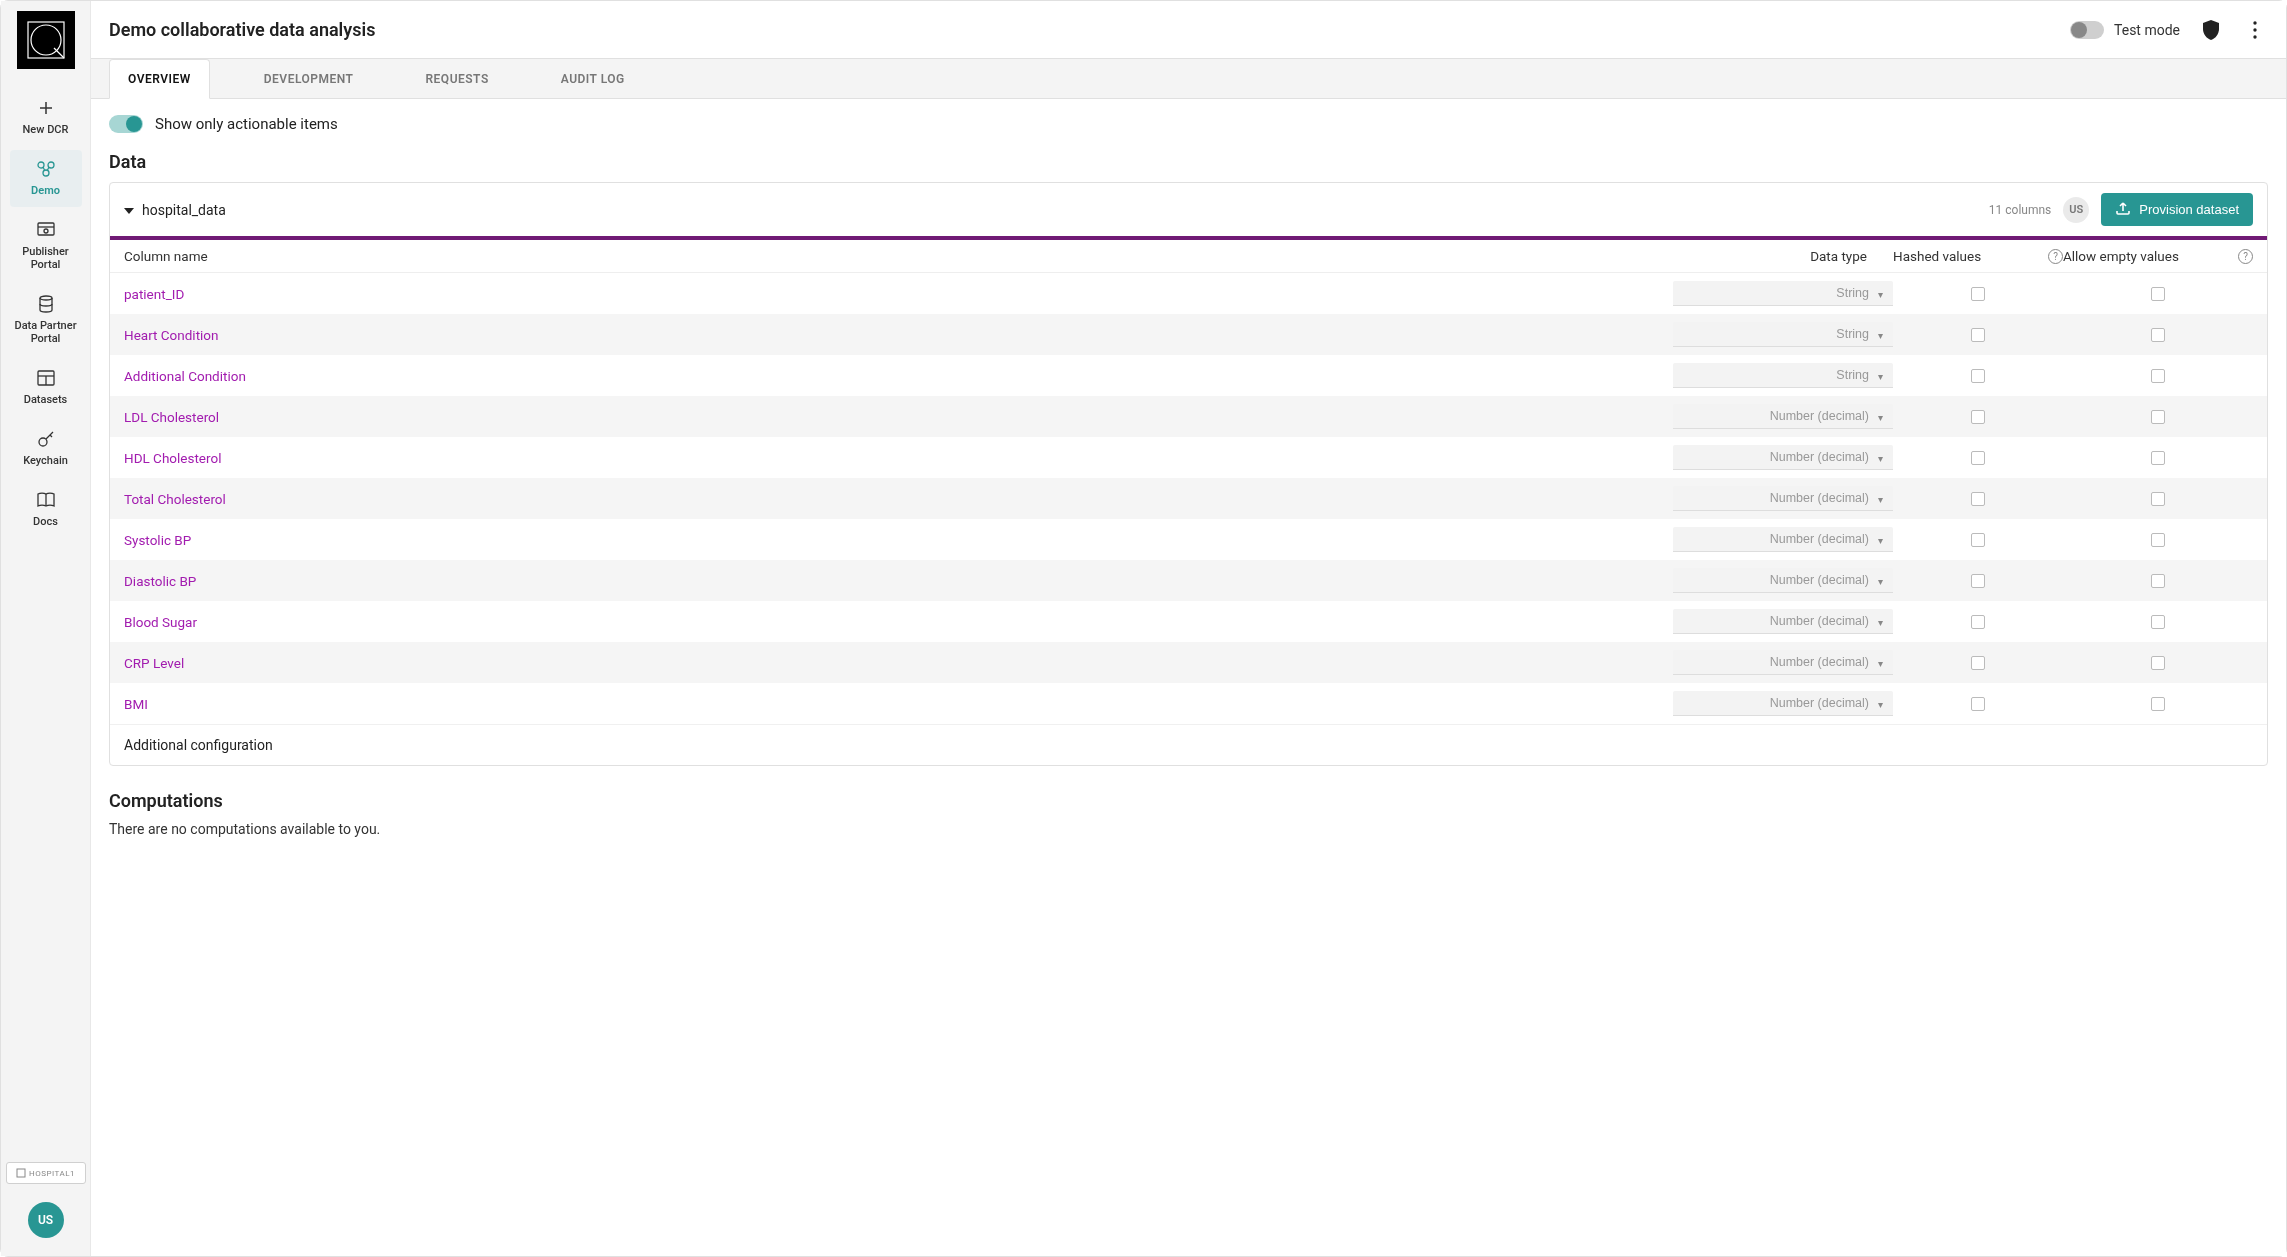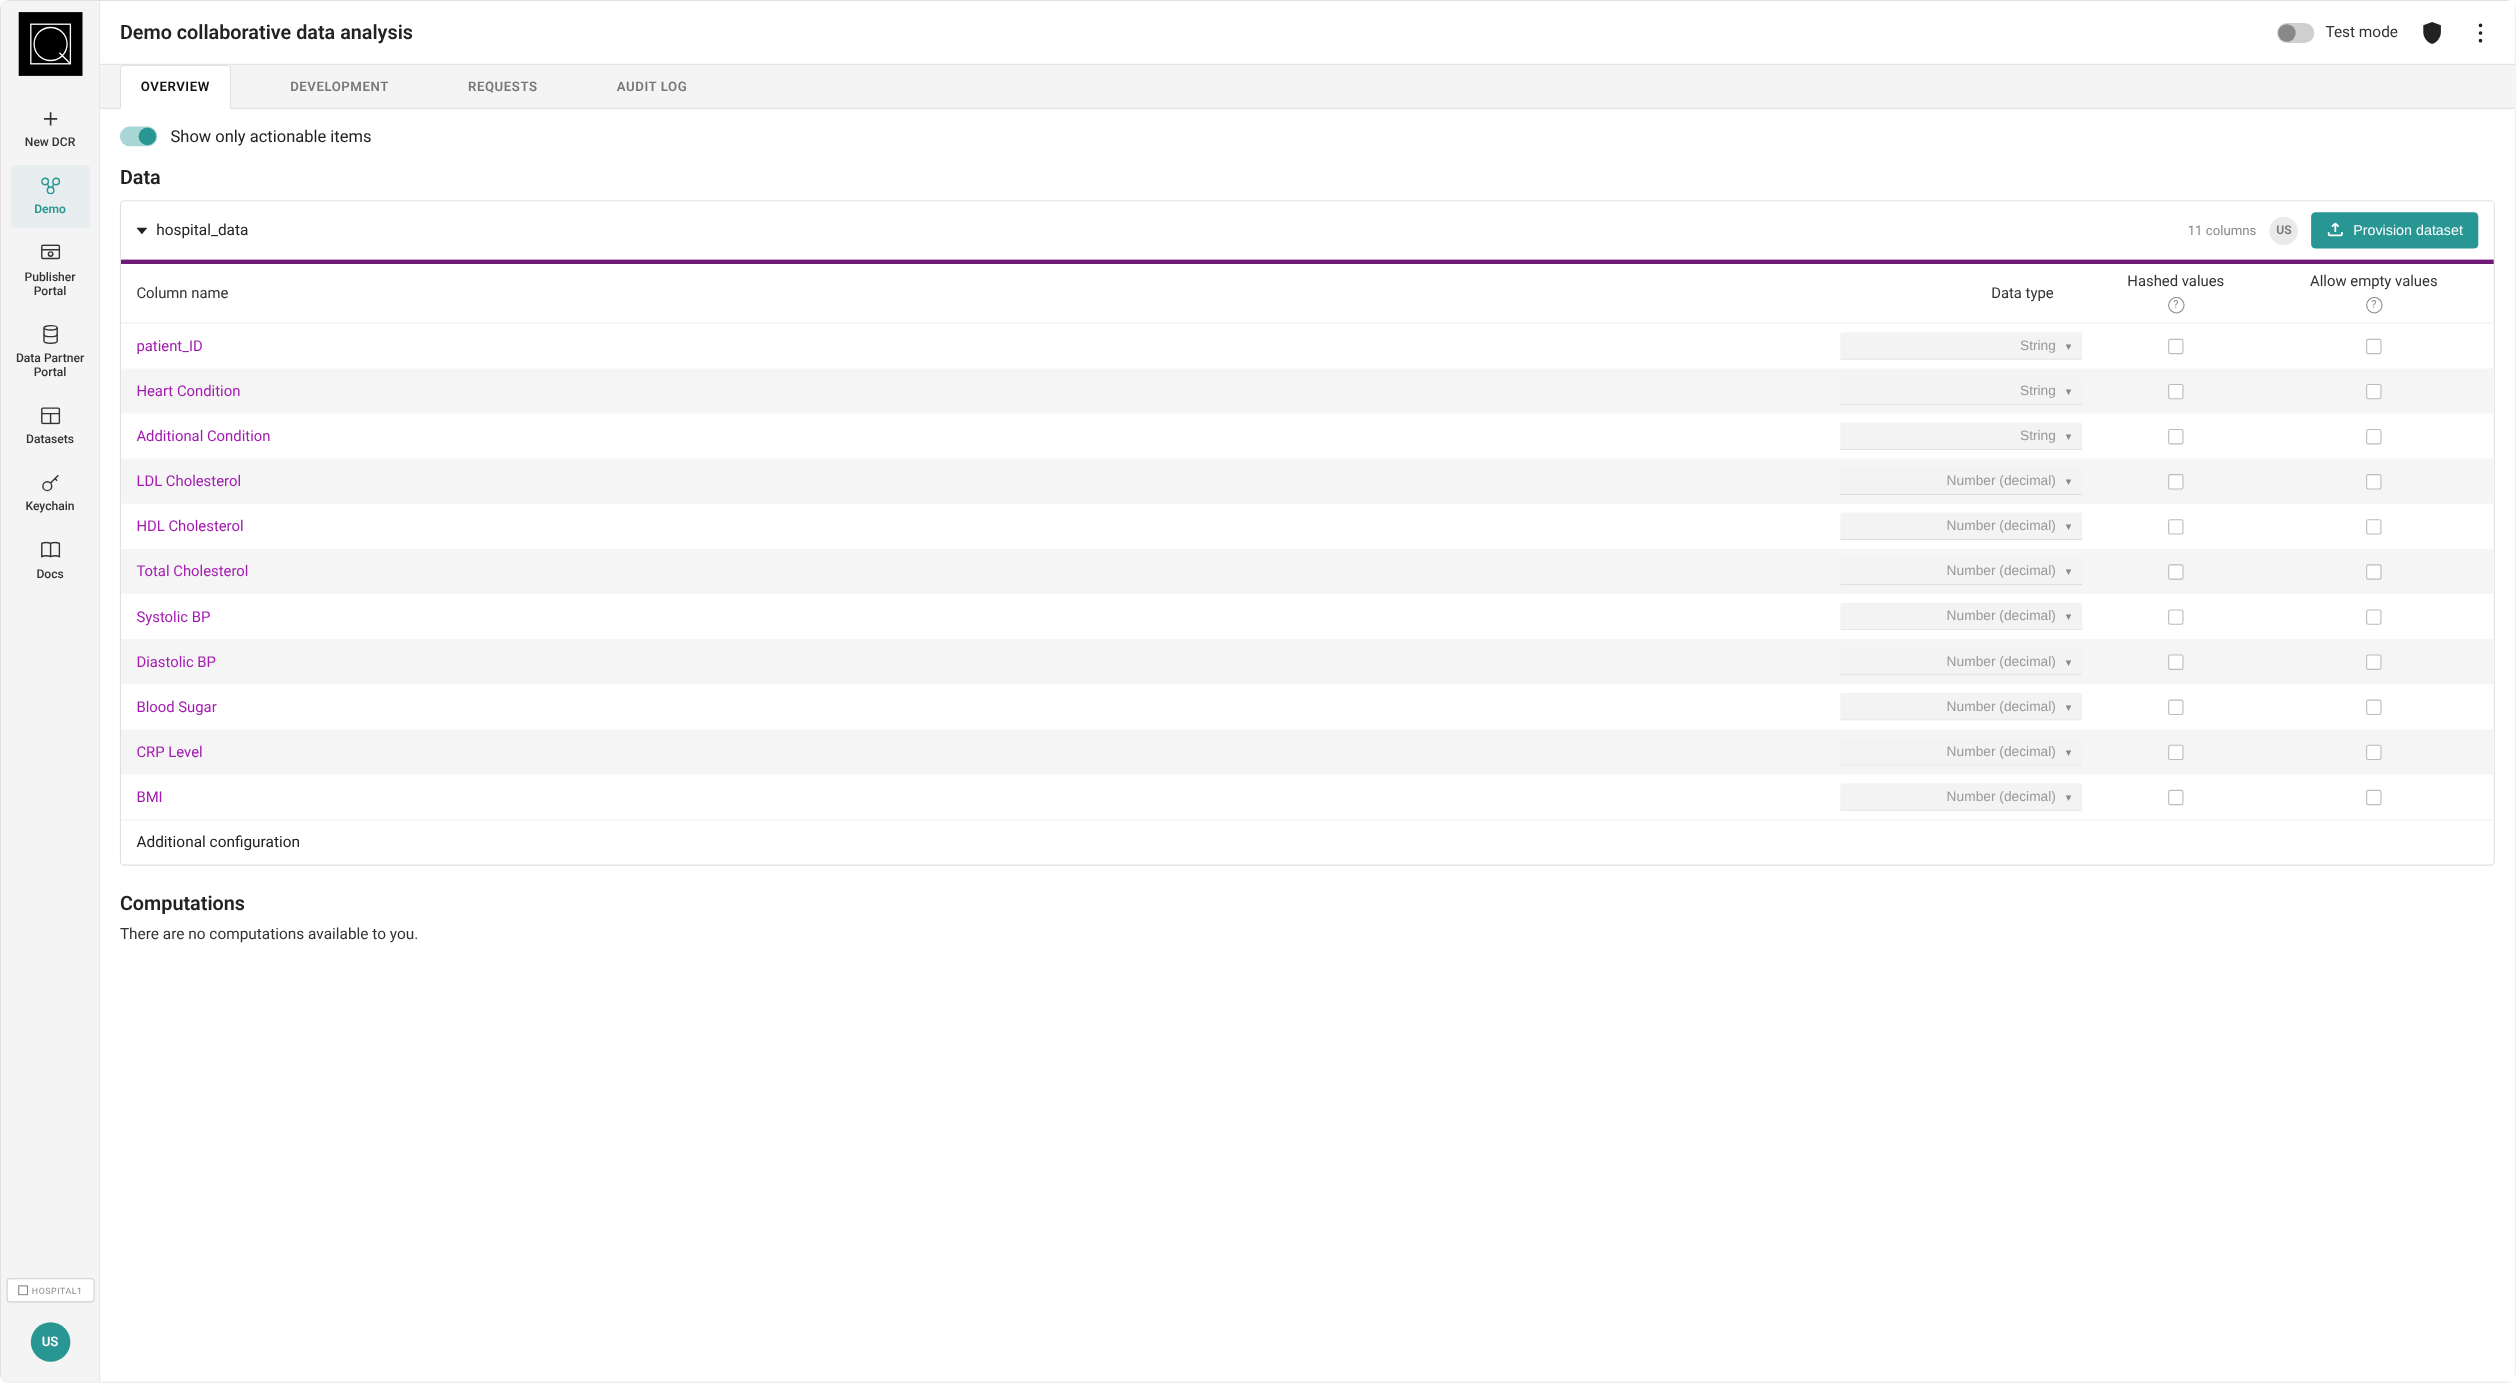--- a/index.html
+++ b/index.html
@@ -167,21 +167,21 @@
     align-items:center;
     padding: 8px 14px;
     font-size:13.5px;
   }
   .grid-header {
     border-top:4px solid #701a75;
     border-bottom:1px solid #eee;
     color:#333;
   }
   .grid-header .th { display:flex; align-items:center; gap:6px; }
-  .grid-header .th.center { justify-content:space-between;flex-direction:column; }
+  .grid-header .th.center { justify-content:space-between; }
   .grid-row { min-height:30px; }
   .grid-row.striped { background:#f5f5f5; }
   .col-name { color:#a21caf; }
   .dtype-cell { position:relative; }
   .dtype-select {
     width:100%;
     background:#f3f3f3;
     border:none;
     border-bottom:1px solid #ddd;
     color:#999;

